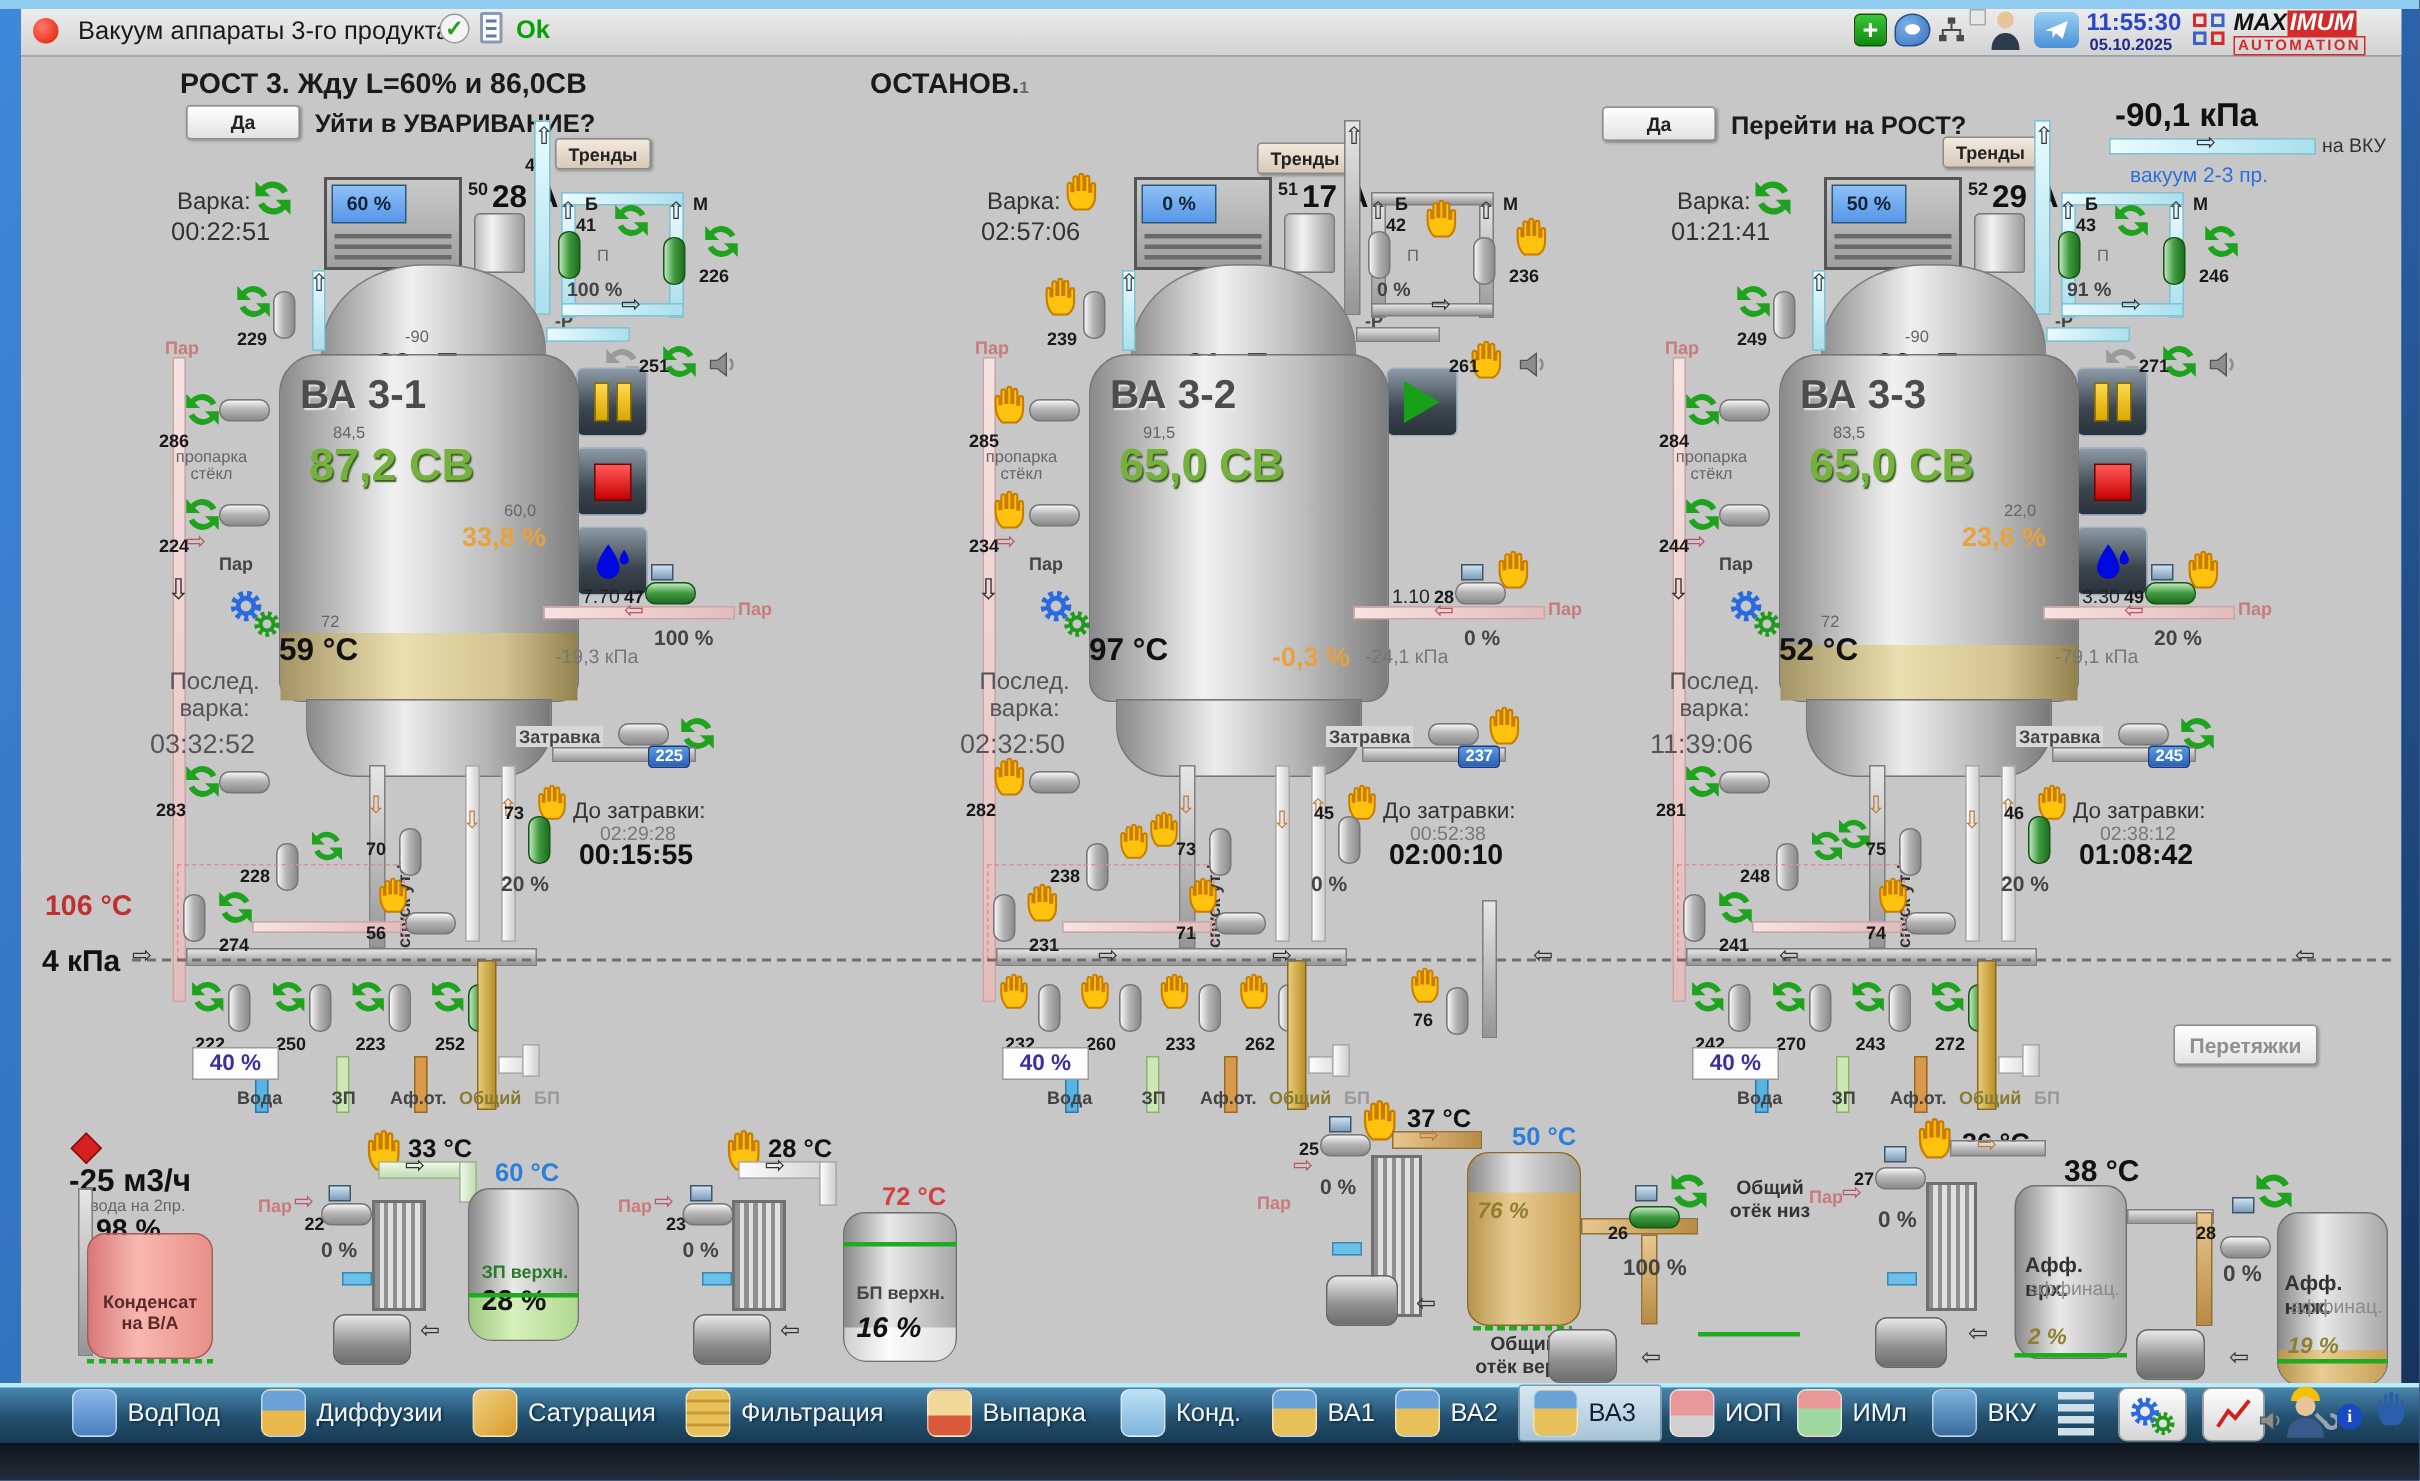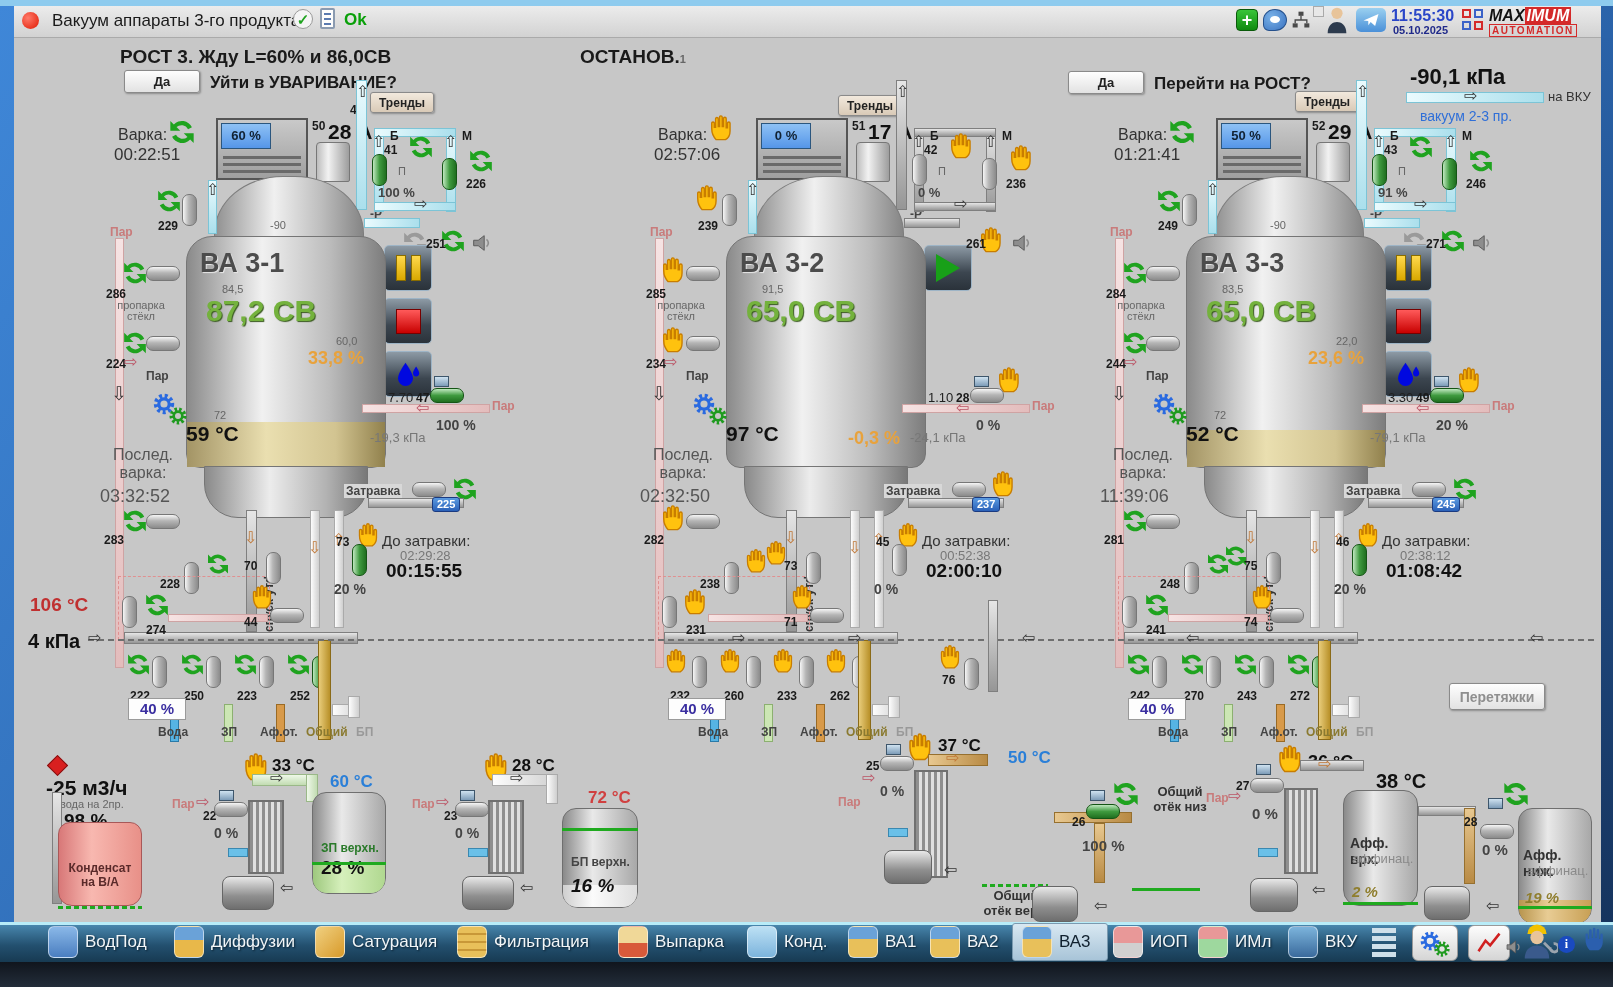--- a/index.html
+++ b/index.html
@@ -326,21 +326,21 @@
     <div class="pipe abs" style="left:106px;top:592px;width:234px;height:12px"></div>
     <div class="vv" style="left:104px;top:556px"></div>
     <svg class="ic re abs" style="left:126px;top:552px" width="26" height="26">
         <use href="#recycle"></use>
       </svg>
     <div class="abs tag" style="left:128px;top:584px">274</div>
     <div class="pipe pnk abs" style="left:150px;top:574px;width:100px;height:8px"></div>
     <svg class="ic abs" style="left:232px;top:544px" width="26" height="26">
         <use href="#hand"></use>
       </svg>
-    <div class="abs tag" style="left:226px;top:576px">44</div>
+    <div class="abs tag" style="left:226px;top:576px">56</div>
     <div class="vh" style="left:252px;top:568px"></div>
     <svg class="ic re abs" style="left:108px;top:612px" width="25" height="25">
         <use href="#recycle"></use>
       </svg>
     <div class="vv" style="left:134px;top:616px"></div>
     <div class="abs tag" style="left:112px;top:650px">222</div>
     <svg class="ic re abs" style="left:162px;top:612px" width="25" height="25">
         <use href="#recycle"></use>
       </svg>
     <div class="vv" style="left:188px;top:616px"></div>
@@ -856,20 +856,24 @@
   <div class="vh" style="left:880px;top:756px"></div>
   <div class="abs arr" style="left:862px;top:770px;color:#b56">⇨</div>
   <div class="abs lbl" style="left:880px;top:784px;font-size:14px">0 %</div>
   <div class="tanv" style="left:928px;top:754px;width:60px;height:12px;position:absolute"></div>
   <div class="abs arrO arr" style="left:946px;top:750px">⇨</div>
   <div class="hx" style="left:914px;top:770px;width:34px;height:108px"></div>
   <div class="abs" style="left:888px;top:828px;width:20px;height:9px;background:#6ac0e8;border:1px solid #3a88b0"></div>
   <div class="pump" style="left:884px;top:850px;width:48px;height:34px"></div>
   <div class="abs arr" style="left:944px;top:862px">⇦</div>
   <div class="abs" style="left:1008px;top:748px;font:bold 17px 'Liberation Sans',sans-serif;color:#2a7fd8">50 °C</div>
+  <div class="abs" style="left:978px;top:768px;width:76px;height:116px;border:1px solid #8a6a2a;border-radius:14px;background:linear-gradient(90deg,#b8954e,#e8cc94 40%,#c8a055)">
+    <div style="position:absolute;left:0;top:0;width:100%;height:26px;background:linear-gradient(90deg,#8a8a8a,#e0e0e0 40%,#a0a0a0);border-radius:14px 14px 0 0"></div>
+    <div style="position:absolute;left:6px;top:30px;font:italic bold 15px 'Liberation Sans',sans-serif;color:#8f7e2e">76 %</div>
+  </div>
   <div class="abs" style="left:982px;top:884px;width:66px;height:3px;background:repeating-linear-gradient(90deg,#1faa1f 0 5px,transparent 5px 8px)"></div>
   <div class="abs" style="left:966px;top:888px;width:100px;text-align:center;font:bold 13px 'Liberation Sans',sans-serif;color:#333"><span>Общий</span><br><span>отёк верх.</span></div>
   <div class="tanv abs" style="left:1054px;top:812px;width:78px;height:11px"></div>
   <div class="tan abs" style="left:1094px;top:823px;width:11px;height:60px"></div>
   <div class="mon" style="left:1090px;top:790px"></div>
   <div class="abs tag" style="left:1072px;top:816px">26</div>
   <div class="vh vgreen" style="left:1086px;top:804px"></div>
   <div class="abs lbl" style="left:1082px;top:838px;font-size:15px">100 %</div>
   <svg class="ic re abs" style="left:1112px;top:780px" width="28" height="28">
       <use href="#recycle"></use>

